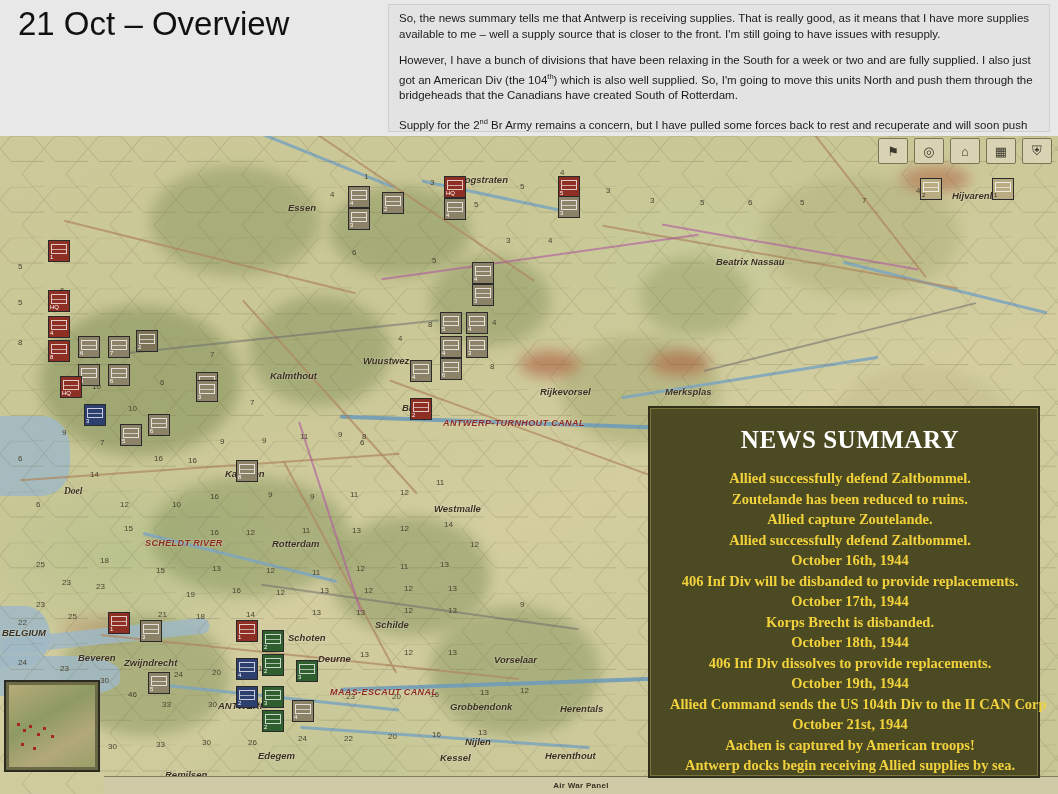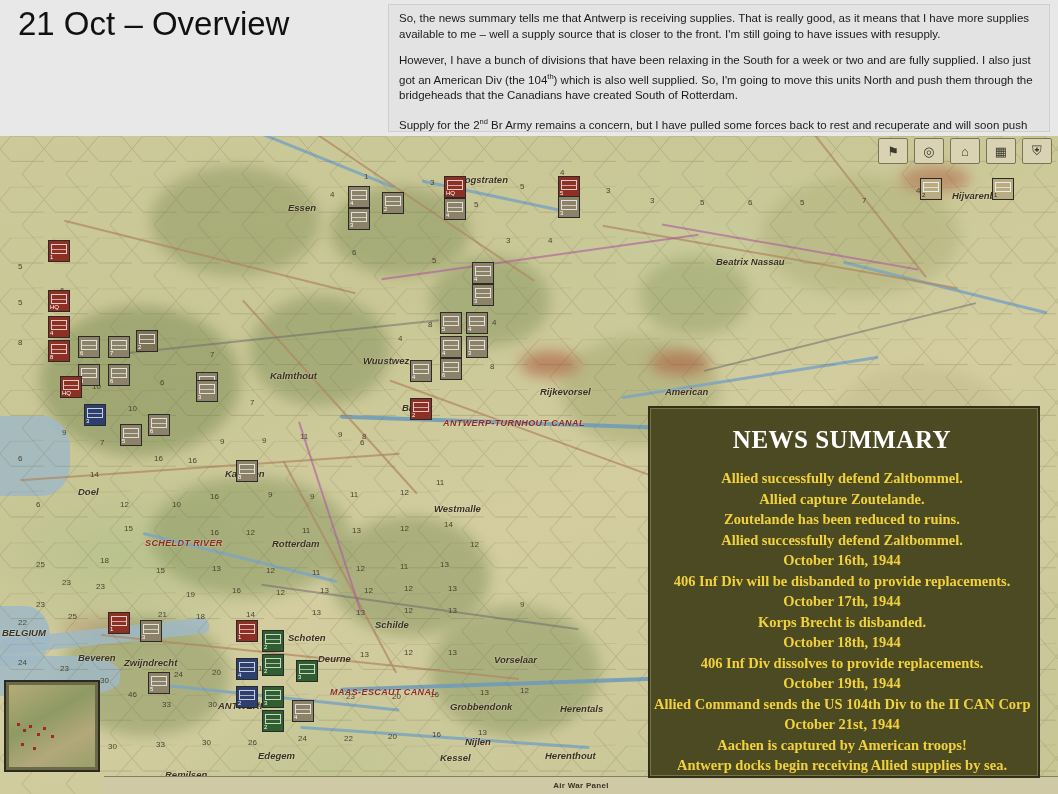--- a/index.html
+++ b/index.html
@@ -229,21 +229,21 @@
 
   
   .news-panel {
     position: absolute;
     left: 648px; top: 270px;
     width: 392px; height: 372px;
     background: #4c4a22;
     border: 2px solid #30301a;
     box-shadow: 0 0 0 1px #7a7540 inset;
     z-index: 20;
-    padding: 10px 8px 6px 4px;
+    padding: 10px 8px 6px 20px;
     text-align: center;
   }
   .news-title {
     font-family: "Liberation Serif", serif;
     font-size: 25px;
     color: #ffffff;
     font-weight: bold;
     letter-spacing: .5px;
     margin: 8px 0 14px 0;
   }
@@ -471,24 +471,24 @@
 
     <div id="place-layer">
         <div class="place " style="left: 288px; top: 66px;">Essen</div>
         <div class="place " style="left: 452px; top: 38px;">Hoogstraten</div>
         <div class="place " style="left: 952px; top: 54px;">Hijvarenbeek</div>
         <div class="place " style="left: 716px; top: 120px;">Beatrix Nassau</div>
         <div class="place " style="left: 363px; top: 219px;">Wuustwez</div>
         <div class="place " style="left: 270px; top: 234px;">Kalmthout</div>
         <div class="place " style="left: 402px; top: 266px;">Brecht</div>
         <div class="place " style="left: 540px; top: 250px;">Rijkevorsel</div>
-        <div class="place " style="left: 665px; top: 250px;">American</div>
+        <div class="place " style="left: 665px; top: 250px;">Merksplas</div>
         <div class="place canal" style="left: 443px; top: 282px;">ANTWERP-TURNHOUT CANAL</div>
         <div class="place " style="left: 225px; top: 332px;">Kapellen</div>
-        <div class="place " style="left: 78px; top: 350px;">Doel</div>
+        <div class="place " style="left: 64px; top: 350px; font-family: Liberation Serif, serif;">Doel</div>
         <div class="place " style="left: 434px; top: 367px;">Westmalle</div>
         <div class="place canal" style="left: 145px; top: 402px;">SCHELDT RIVER</div>
         <div class="place " style="left: 272px; top: 402px;">Rotterdam</div>
         <div class="place " style="left: 375px; top: 483px;">Schilde</div>
         <div class="place " style="left: 288px; top: 496px;">Schoten</div>
         <div class="place " style="left: 78px; top: 516px;">Beveren</div>
         <div class="place " style="left: 124px; top: 521px;">Zwijndrecht</div>
         <div class="place " style="left: 2px; top: 491px;">BELGIUM</div>
         <div class="place " style="left: 318px; top: 517px;">Deurne</div>
         <div class="place " style="left: 494px; top: 518px;">Vorselaar</div>
@@ -722,22 +722,22 @@
     </div>
 
     <div class="statusbar">
       <span class="label">Air War Panel</span>
     </div>
 
     <div class="news-panel">
       <div class="news-title">NEWS SUMMARY</div>
       <div id="news-lines">
           <div class="news-line">Allied successfully defend Zaltbommel.</div>
+          <div class="news-line">Zoutelande has been reduced to ruins.</div>
           <div class="news-line">Allied capture Zoutelande.</div>
-          <div class="news-line">Zoutelande has been reduced to ruins.</div>
           <div class="news-line">Allied successfully defend Zaltbommel.</div>
           <div class="news-line">October 16th, 1944</div>
           <div class="news-line">406 Inf Div will be disbanded to provide replacements.</div>
           <div class="news-line">October 17th, 1944</div>
           <div class="news-line">Korps Brecht is disbanded.</div>
           <div class="news-line">October 18th, 1944</div>
           <div class="news-line">406 Inf Div dissolves to provide replacements.</div>
           <div class="news-line">October 19th, 1944</div>
           <div class="news-line">Allied Command sends the US 104th Div to the II CAN Corp</div>
           <div class="news-line">October 21st, 1944</div>

